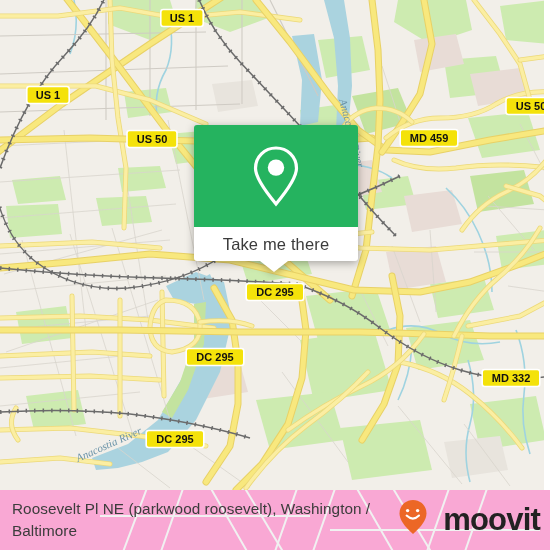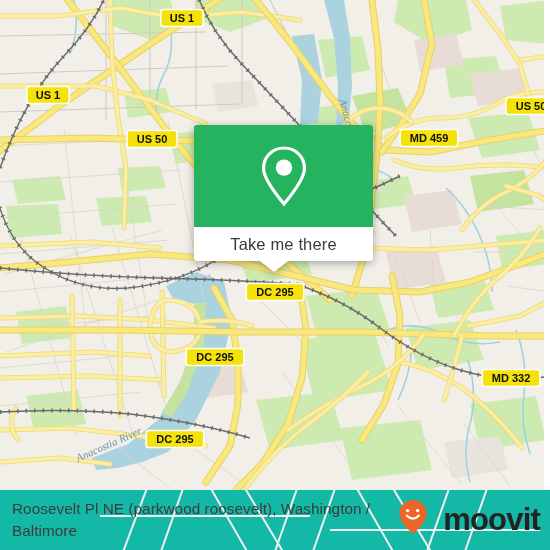--- a/index.html
+++ b/index.html
@@ -23,21 +23,21 @@
     height:22px;line-height:22px;
     padding:0 8px 0 10px;
     background:rgba(255,255,255,.78);
     color:#333;font-size:12.5px;
     white-space:nowrap;
     letter-spacing:.1px;
   }
 
   
   #callout{
-    position:absolute;left:194px;top:125px;width:179px;
+    position:absolute;left:194px;top:125px;width:164px;
     filter:drop-shadow(0 2px 4px rgba(0,0,0,.33));
   }
   #callout .head{
     height:102px;border-radius:3px 3px 0 0;
     display:flex;align-items:center;justify-content:center;
   }
   #callout .head svg{display:block;}
   #callout .foot{
     background:#ffffff;border-radius:0 0 3px 3px;
     height:34px;display:flex;align-items:center;justify-content:center;
@@ -49,21 +49,21 @@
     position:absolute;left:66px;top:100%;
     width:0;height:0;
     border-left:14px solid transparent;
     border-right:14px solid transparent;
     border-top:11px solid #ffffff;
   }
 
   
   #footer{
     position:absolute;left:0;top:490px;width:550px;height:60px;
-    background:#14b8a6;overflow:hidden;
+    background:#f9a8d4;overflow:hidden;
   }
   #footer .wm{position:absolute;left:0;top:0;width:550px;height:60px;}
   #footer .inner{
     position:relative;width:100%;height:100%;
     display:flex;align-items:center;
     padding:0 10px 0 12px;box-sizing:border-box;
   }
   #place-name{
     flex:1 1 auto;
     font-size:15.3px;line-height:1.42;color:#3c3c3c;

